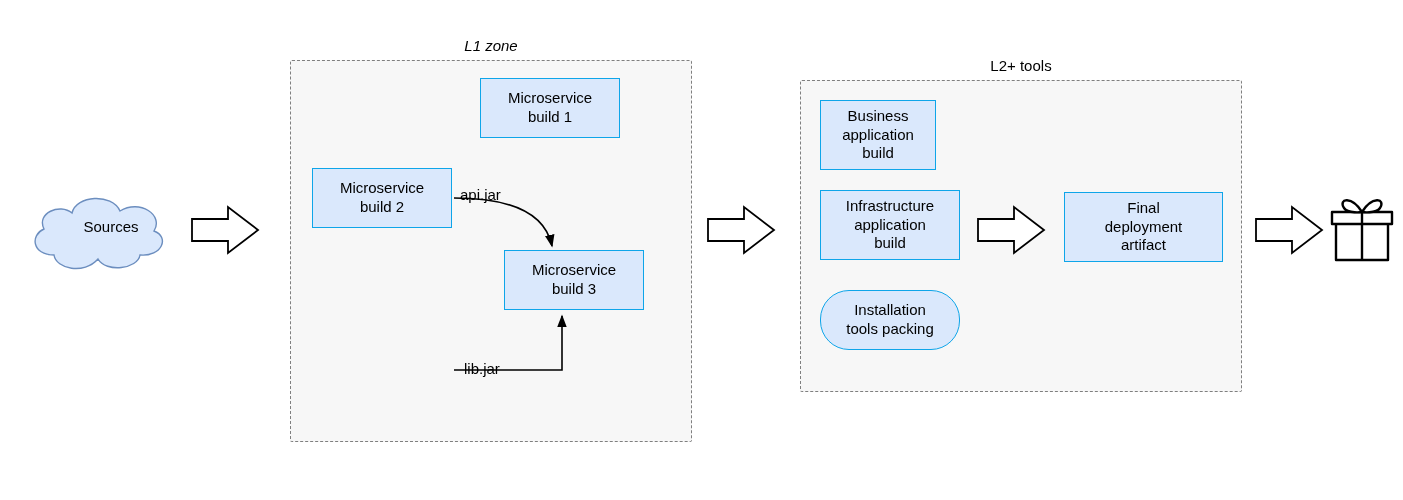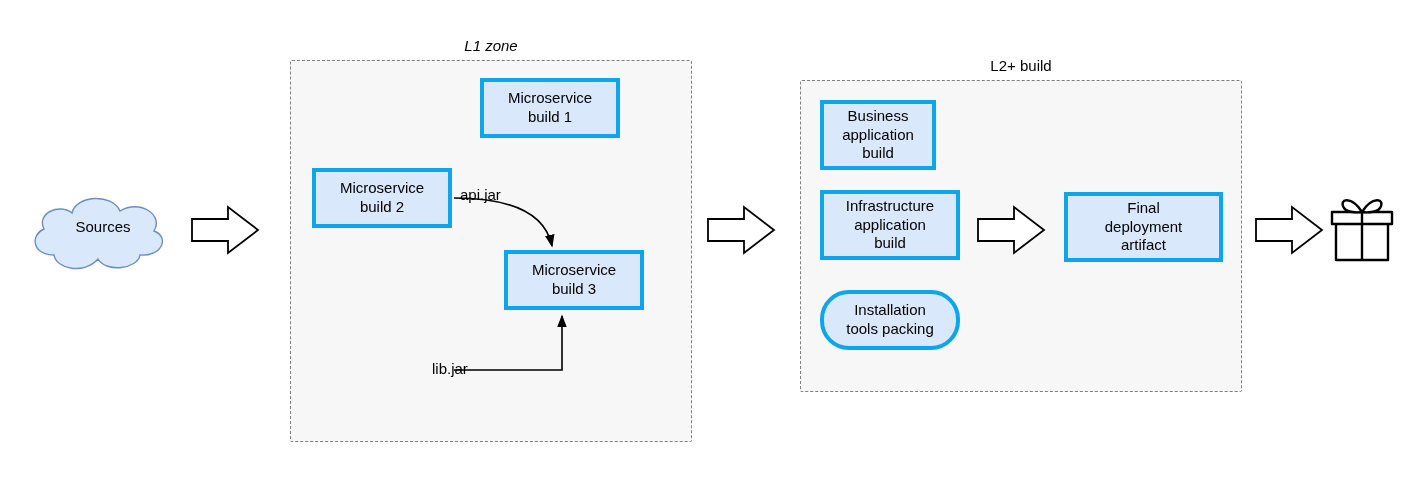--- a/index.html
+++ b/index.html
@@ -27,21 +27,21 @@
     position: absolute;
     top: -24px;
     left: 0;
     right: 0;
     text-align: center;
     font-size: 15px;
   }
   .box {
     position: absolute;
     background: #dae8fc;
-    border: 4px solid #0ea5e9;
+    border: 1px solid #0ea5e9;
     display: flex;
     align-items: center;
     justify-content: center;
     text-align: center;
     padding: 8px;
     box-sizing: border-box;
     line-height: 1.25;
   }
   .label-free {
     position: absolute;
@@ -59,21 +59,21 @@
   <svg style="left:22px; top:185px;" width="150" height="90" viewBox="0 0 150 90">
     <path d="M32 70
              C10 70, 8 50, 22 44
              C14 28, 38 18, 50 28
              C54 10, 90 8, 98 26
              C118 14, 142 30, 132 46
              C148 52, 140 72, 118 70
              C116 84, 84 88, 76 74
              C62 90, 34 84, 32 70 Z" fill="#dae8fc" stroke="#6c8ebf" stroke-width="1.4"></path>
   </svg>
-  <div class="label-free" style="left:28px; top:218px; width:150px; text-align:center;">Sources</div>
+  <div class="label-free" style="left:36px; top:218px; width:150px; text-align:center;">Sources</div>
 
   <svg style="left:190px; top:205px;" width="70" height="50" viewBox="0 0 70 50">
     <path d="M2 14 L38 14 L38 2 L68 25 L38 48 L38 36 L2 36 Z" fill="#ffffff" stroke="#000" stroke-width="1.8"></path>
   </svg>
 
   <div class="zone" style="left:290px; top:60px; width:400px; height:380px;font-style:italic;">
     <div class="zone-title">L1 zone</div>
   </div>
 
   <div class="box" style="left:480px; top:78px;  width:140px; height:60px;">Microservice<br>build 1</div>
@@ -84,37 +84,37 @@
 
   <svg style="left:452px; top:196px;" width="120" height="60" viewBox="0 0 120 60">
     <defs>
       <marker id="ah1" markerWidth="10" markerHeight="10" refX="7" refY="3" orient="auto">
         <path d="M0,0 L8,3 L0,6 Z" fill="#000"></path>
       </marker>
     </defs>
     <path d="M2 2 Q90 2 100 50" fill="none" stroke="#000" stroke-width="1.6" marker-end="url(#ah1)"></path>
   </svg>
 
-  <div class="label-free" style="left:432px; top:360px;">lib.jar</div>
+  <div class="label-free" style="left:464px; top:360px;">lib.jar</div>
 
   <svg style="left:452px; top:310px;" width="140" height="70" viewBox="0 0 140 70">
     <defs>
       <marker id="ah2" markerWidth="10" markerHeight="10" refX="7" refY="3" orient="auto">
         <path d="M0,0 L8,3 L0,6 Z" fill="#000"></path>
       </marker>
     </defs>
     <path d="M2 60 L110 60 L110 6" fill="none" stroke="#000" stroke-width="1.6" marker-end="url(#ah2)"></path>
   </svg>
 
   <svg style="left:706px; top:205px;" width="70" height="50" viewBox="0 0 70 50">
     <path d="M2 14 L38 14 L38 2 L68 25 L38 48 L38 36 L2 36 Z" fill="#ffffff" stroke="#000" stroke-width="1.8"></path>
   </svg>
 
   <div class="zone" style="left:800px; top:80px; width:440px; height:310px;">
-    <div class="zone-title">L2+ build</div>
+    <div class="zone-title">L2+ tools</div>
   </div>
 
   <div class="box" style="left:820px; top:100px; width:116px; height:70px;">Business<br>application<br>build</div>
   <div class="box" style="left:820px; top:190px; width:140px; height:70px;">Infrastructure<br>application<br>build</div>
   <div class="box" style="left:820px; top:290px; width:140px; height:60px;border-radius:29px;">Installation<br>tools packing</div>
 
   <svg style="left:976px; top:205px;" width="70" height="50" viewBox="0 0 70 50">
     <path d="M2 14 L38 14 L38 2 L68 25 L38 48 L38 36 L2 36 Z" fill="#ffffff" stroke="#000" stroke-width="1.8"></path>
   </svg>
 

